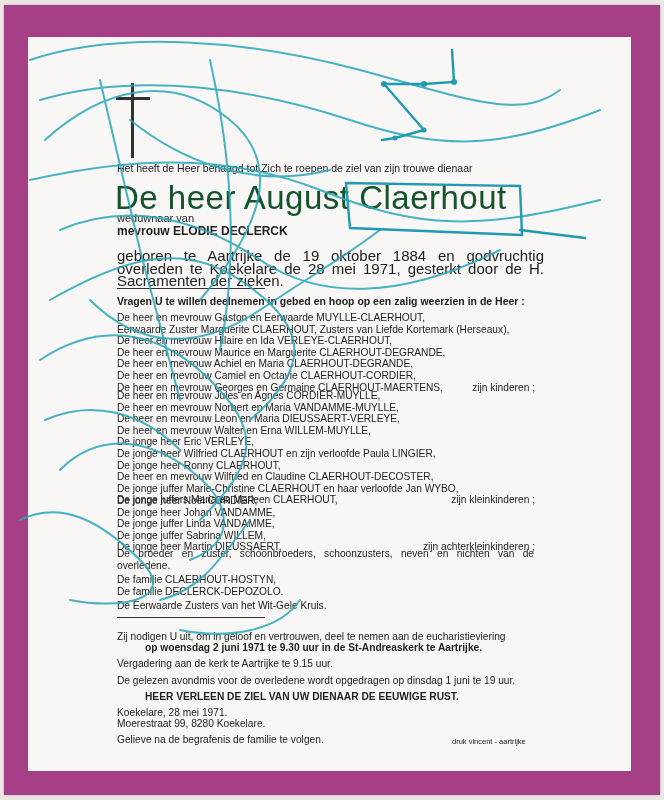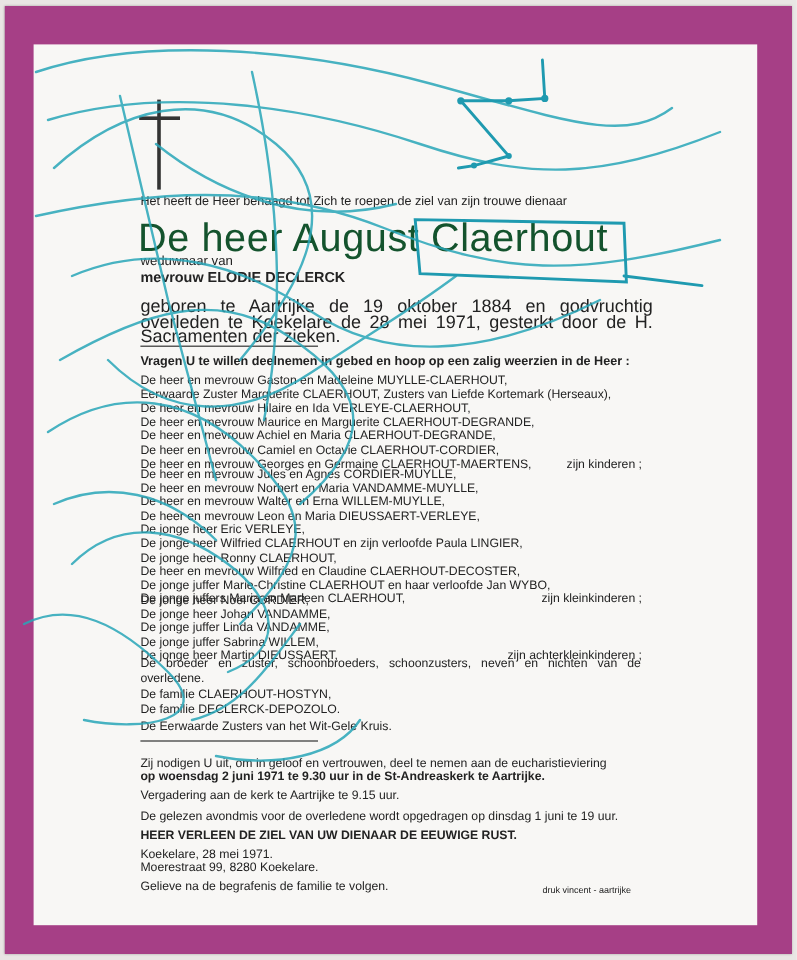--- a/index.html
+++ b/index.html
@@ -15,21 +15,21 @@
   .name { position:absolute; left:115px; top:180px; font-size:33px; font-weight:normal; letter-spacing:0.5px; color:#14532d; line-height:36px; }
   .wid { top:213px; }
   .wife { top:226px; font-weight:bold; font-size:12px; }
   .born { top:250px; width:427px; white-space:normal; text-align:justify; line-height:12.5px; font-size:15px; }
   .rule { position:absolute; left:117px; height:1px; background:#333; width:148px; }
   .ask { top:296px; font-weight:bold; font-size:10.5px; }
   .block { position:absolute; left:117px; width:428px; font-size:10.2px; line-height:11.6px; }
   .row { position:relative; white-space:nowrap; }
   .row .suffix { position:absolute; right:0; top:0; }
   .para { white-space:normal; text-align:justify; }
-  .bold { font-weight:bold; }
+  .bold { font-weight:bold;margin-left:28px; }
   .printer { position:absolute; left:452px; top:723px; font-size:7.5px; }
 </style>
 </head>
 <body>
 
 <div class="card"></div>
 <div class="card" style="background:transparent;box-shadow:none">
   <div class="inner"></div>
 </div>
 
@@ -41,34 +41,34 @@
 <div class="txt intro">Het heeft de Heer behaagd tot Zich te roepen de ziel van zijn trouwe dienaar</div>
 <div class="name">De heer August Claerhout</div>
 <div class="txt wid">weduwnaar van</div>
 <div class="txt wife">mevrouw ELODIE DECLERCK</div>
 <div class="txt born">geboren te Aartrijke de 19 oktober 1884 en godvruchtig overleden te Koekelare de 28 mei 1971, gesterkt door de H. Sacramenten der zieken.</div>
 
 <div class="rule" style="top:288px"></div>
 <div class="txt ask">Vragen U te willen deelnemen in gebed en hoop op een zalig weerzien in de Heer :</div>
 
 <div class="block" style="top:312px">
-  <div class="row">De heer en mevrouw Gaston en Madeleine MUYLLE-CLAERHOUT,</div>
+  <div class="row">De heer en mevrouw Gaston en Eerwaarde MUYLLE-CLAERHOUT,</div>
   <div class="row">Eerwaarde Zuster Marguerite CLAERHOUT, Zusters van Liefde Kortemark (Herseaux),</div>
   <div class="row">De heer en mevrouw Hilaire en Ida VERLEYE-CLAERHOUT,</div>
   <div class="row">De heer en mevrouw Maurice en Marguerite CLAERHOUT-DEGRANDE,</div>
   <div class="row">De heer en mevrouw Achiel en Maria CLAERHOUT-DEGRANDE,</div>
   <div class="row">De heer en mevrouw Camiel en Octavie CLAERHOUT-CORDIER,</div>
   <div class="row"><span>De heer en mevrouw Georges en Germaine CLAERHOUT-MAERTENS,</span><span class="suffix" style="right:10px">zijn kinderen ;</span></div>
 </div>
 
 <div class="block" style="top:390px">
   <div class="row">De heer en mevrouw Jules en Agnes CORDIER-MUYLLE,</div>
   <div class="row">De heer en mevrouw Norbert en Maria VANDAMME-MUYLLE,</div>
+  <div class="row">De heer en mevrouw Leon en Maria DIEUSSAERT-VERLEYE,</div>
   <div class="row">De heer en mevrouw Walter en Erna WILLEM-MUYLLE,</div>
-  <div class="row">De heer en mevrouw Leon en Maria DIEUSSAERT-VERLEYE,</div>
   <div class="row">De jonge heer Eric VERLEYE,</div>
   <div class="row">De jonge heer Wilfried CLAERHOUT en zijn verloofde Paula LINGIER,</div>
   <div class="row">De jonge heer Ronny CLAERHOUT,</div>
   <div class="row">De heer en mevrouw Wilfried en Claudine CLAERHOUT-DECOSTER,</div>
   <div class="row">De jonge juffer Marie-Christine CLAERHOUT en haar verloofde Jan WYBO,</div>
   <div class="row"><span>De jonge juffers Maria en Marleen CLAERHOUT,</span><span class="suffix" style="right:10px">zijn kleinkinderen ;</span></div>
 </div>
 
 <div class="block" style="top:495px">
   <div class="row">De jonge heer Noël CORDIER,</div>

